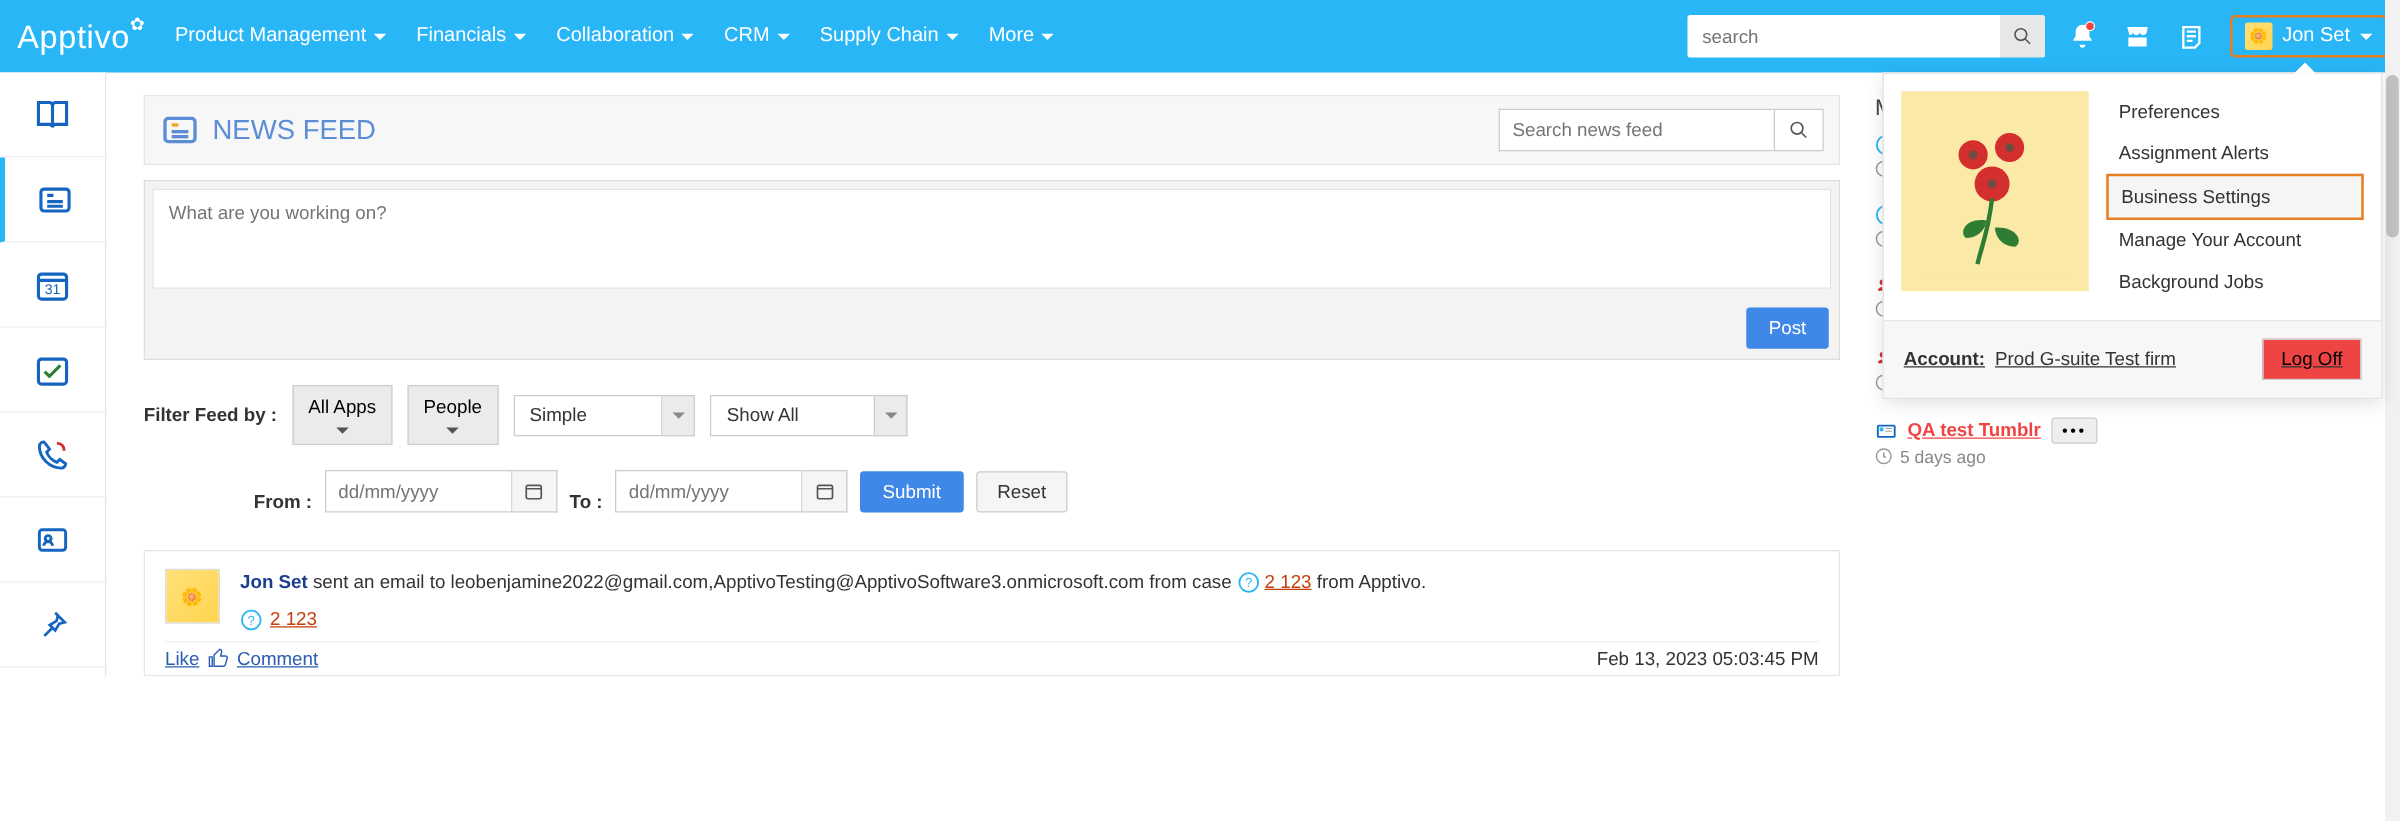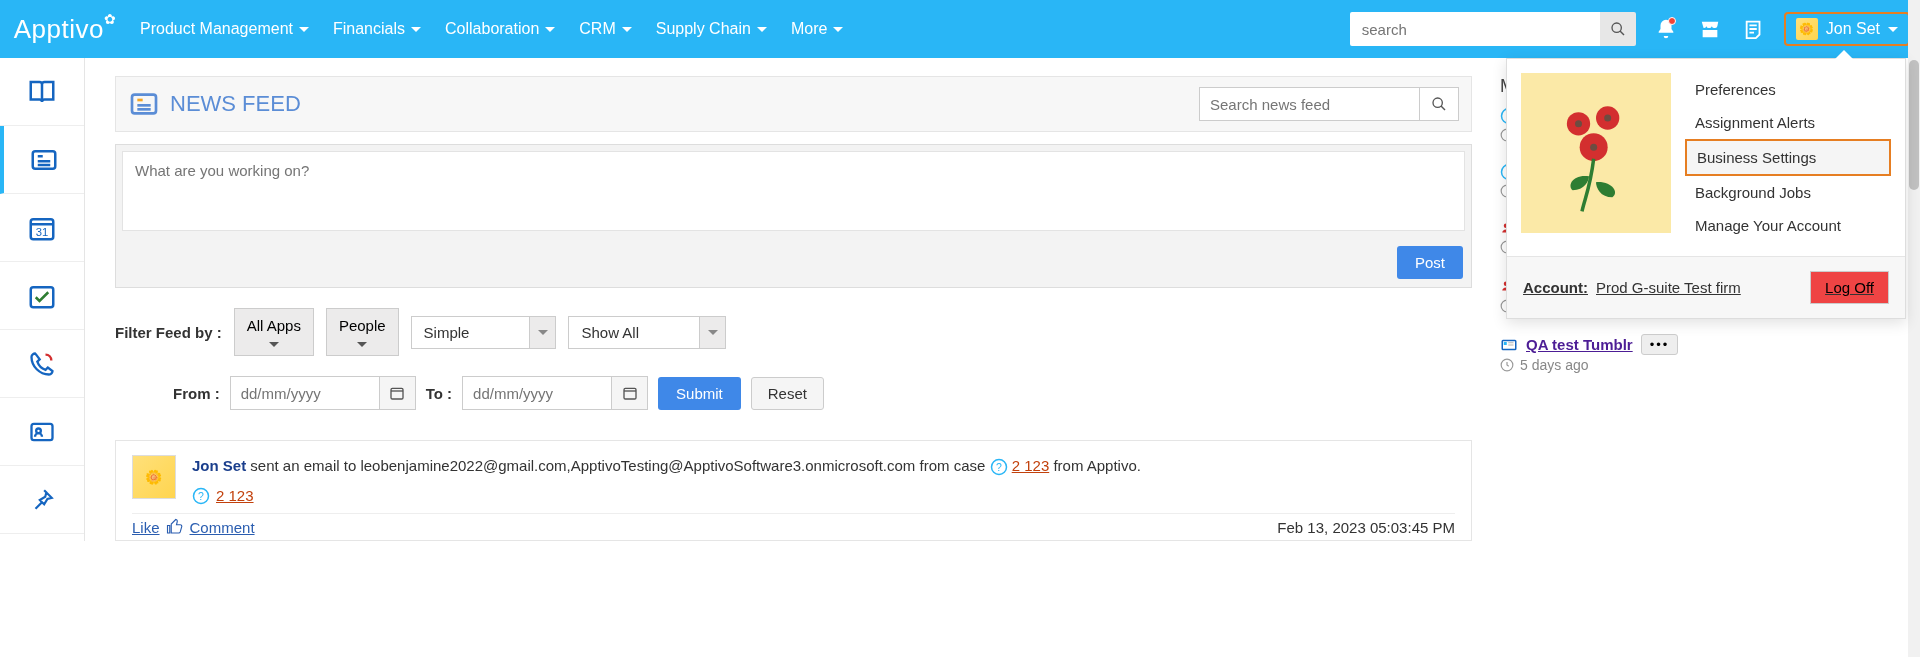--- a/index.html
+++ b/index.html
@@ -51,21 +51,21 @@
 .btn-primary { background: #3f88e8; color: #fff; border: none; padding: 8px 18px; font-size: 15px; border-radius: 3px; cursor: pointer;}
 .btn-default { background: #f5f5f5; color: #333; border: 1px solid #ccc; padding: 7px 16px; font-size: 15px; border-radius: 3px; cursor: pointer;}
 
 .filter-row { display: flex; align-items: center; gap: 12px; margin-top: 20px; }
 .filter-label { font-size: 15px; font-weight: 700; }
 .dropdown-btn { border: 1px solid #ccc; background: #ecebeb; padding: 8px 12px; font-size: 15px; display: flex; align-items: center; gap: 8px; cursor: pointer; flex-direction: column;}
 .select-box { display: flex; }
 .select-box .sel { border: 1px solid #ccc; background: #fff; padding: 7px 60px 7px 12px; font-size: 15px; }
 .select-box .sel-caret { border: 1px solid #ccc; border-left: none; background: #ecebeb; width: 26px; display: flex; align-items: center; justify-content: center;}
 
-.date-row { display: flex; align-items: center; gap: 10px; margin-top: 20px; margin-left: 58px;}
+.date-row { display: flex; align-items: flex-end; gap: 10px; margin-top: 20px; margin-left: 88px;}
 .date-label { font-size: 15px; font-weight: 700; }
 .date-input-wrap { display: flex; }
 .date-input-wrap input { width: 150px; height: 34px; border: 1px solid #ccc; padding: 0 10px; font-size: 15px; color: #999;}
 .date-input-wrap .cal-btn { width: 36px; height: 34px; border: 1px solid #ccc; border-left: none; background: #f5f5f5; display: flex; align-items: center; justify-content: center; cursor:pointer;}
 
 .feed-item { border: 1px solid #e5e5e5; margin-top: 30px; padding: 14px 16px 4px; }
 .feed-top { display: flex; gap: 16px; }
 .feed-avatar { width: 44px; height: 44px; border: 1px solid #ddd; background: linear-gradient(135deg,#ffe07a,#ffd54f); display: flex; align-items:center; justify-content:center;}
 .feed-body { flex: 1; font-size: 15px; line-height: 22px;}
 .feed-body .actor { font-weight: 700; color: #1a3e8c; }
@@ -415,21 +415,21 @@
     </div>
 
     <div class="side-item">
       <div class="row1">
           <svg width="18" height="18" viewBox="0 0 24 24">
             <rect x="3" y="6" width="18" height="12" rx="1" fill="none" stroke="#1565c0" stroke-width="2"></rect>
             <rect x="5" y="8" width="4" height="4" fill="#29b6f6"></rect>
             <line x1="11" y1="9" x2="18" y2="9" stroke="#999"></line>
             <line x1="11" y1="12" x2="18" y2="12" stroke="#999"></line>
           </svg>
-          <a href="#" class="badge-link" style="color:#4c1d95;">QA test Tumblr</a>
+          <a href="#" class="badge-link" style="color:#ef4444;">QA test Tumblr</a>
           <button class="more-btn">•••</button>
         </div>
       <div class="row2">
           <svg width="14" height="14" viewBox="0 0 24 24">
             <circle cx="12" cy="12" r="10" fill="none" stroke="#999" stroke-width="2"></circle>
             <path d="M12 7v5l3 2" stroke="#999" stroke-width="2" fill="none"></path>
           </svg>
           <span>5 days ago</span>
         </div>
     </div>
@@ -447,22 +447,22 @@
               <circle cx="48" cy="55" r="3" fill="#6d4c41"></circle>
             <path d="M48 65 C45 90 40 100 38 110" stroke="#2e7d32" stroke-width="3" fill="none"></path>
             <path d="M44 80 C30 78 25 88 30 92 C40 92 44 84 44 80" fill="#2e7d32"></path>
             <path d="M50 85 C64 84 70 94 64 98 C54 98 50 90 50 85" fill="#2e7d32"></path>
           </svg>
         </div>
         <ul class="dd-menu">
           <li>Preferences</li>
           <li>Assignment Alerts</li>
           <li class="highlight">Business Settings</li>
+          <li>Manage Your Account</li>
           <li>Background Jobs</li>
-          <li>Manage Your Account</li>
         </ul>
       </div>
       <div class="dd-bottom">
         <span class="acc-label">Account:</span>
         <span>Prod G-suite Test firm</span>
         <button class="logoff">Log Off</button>
       </div>
     </div>
   </div>
 </div>

